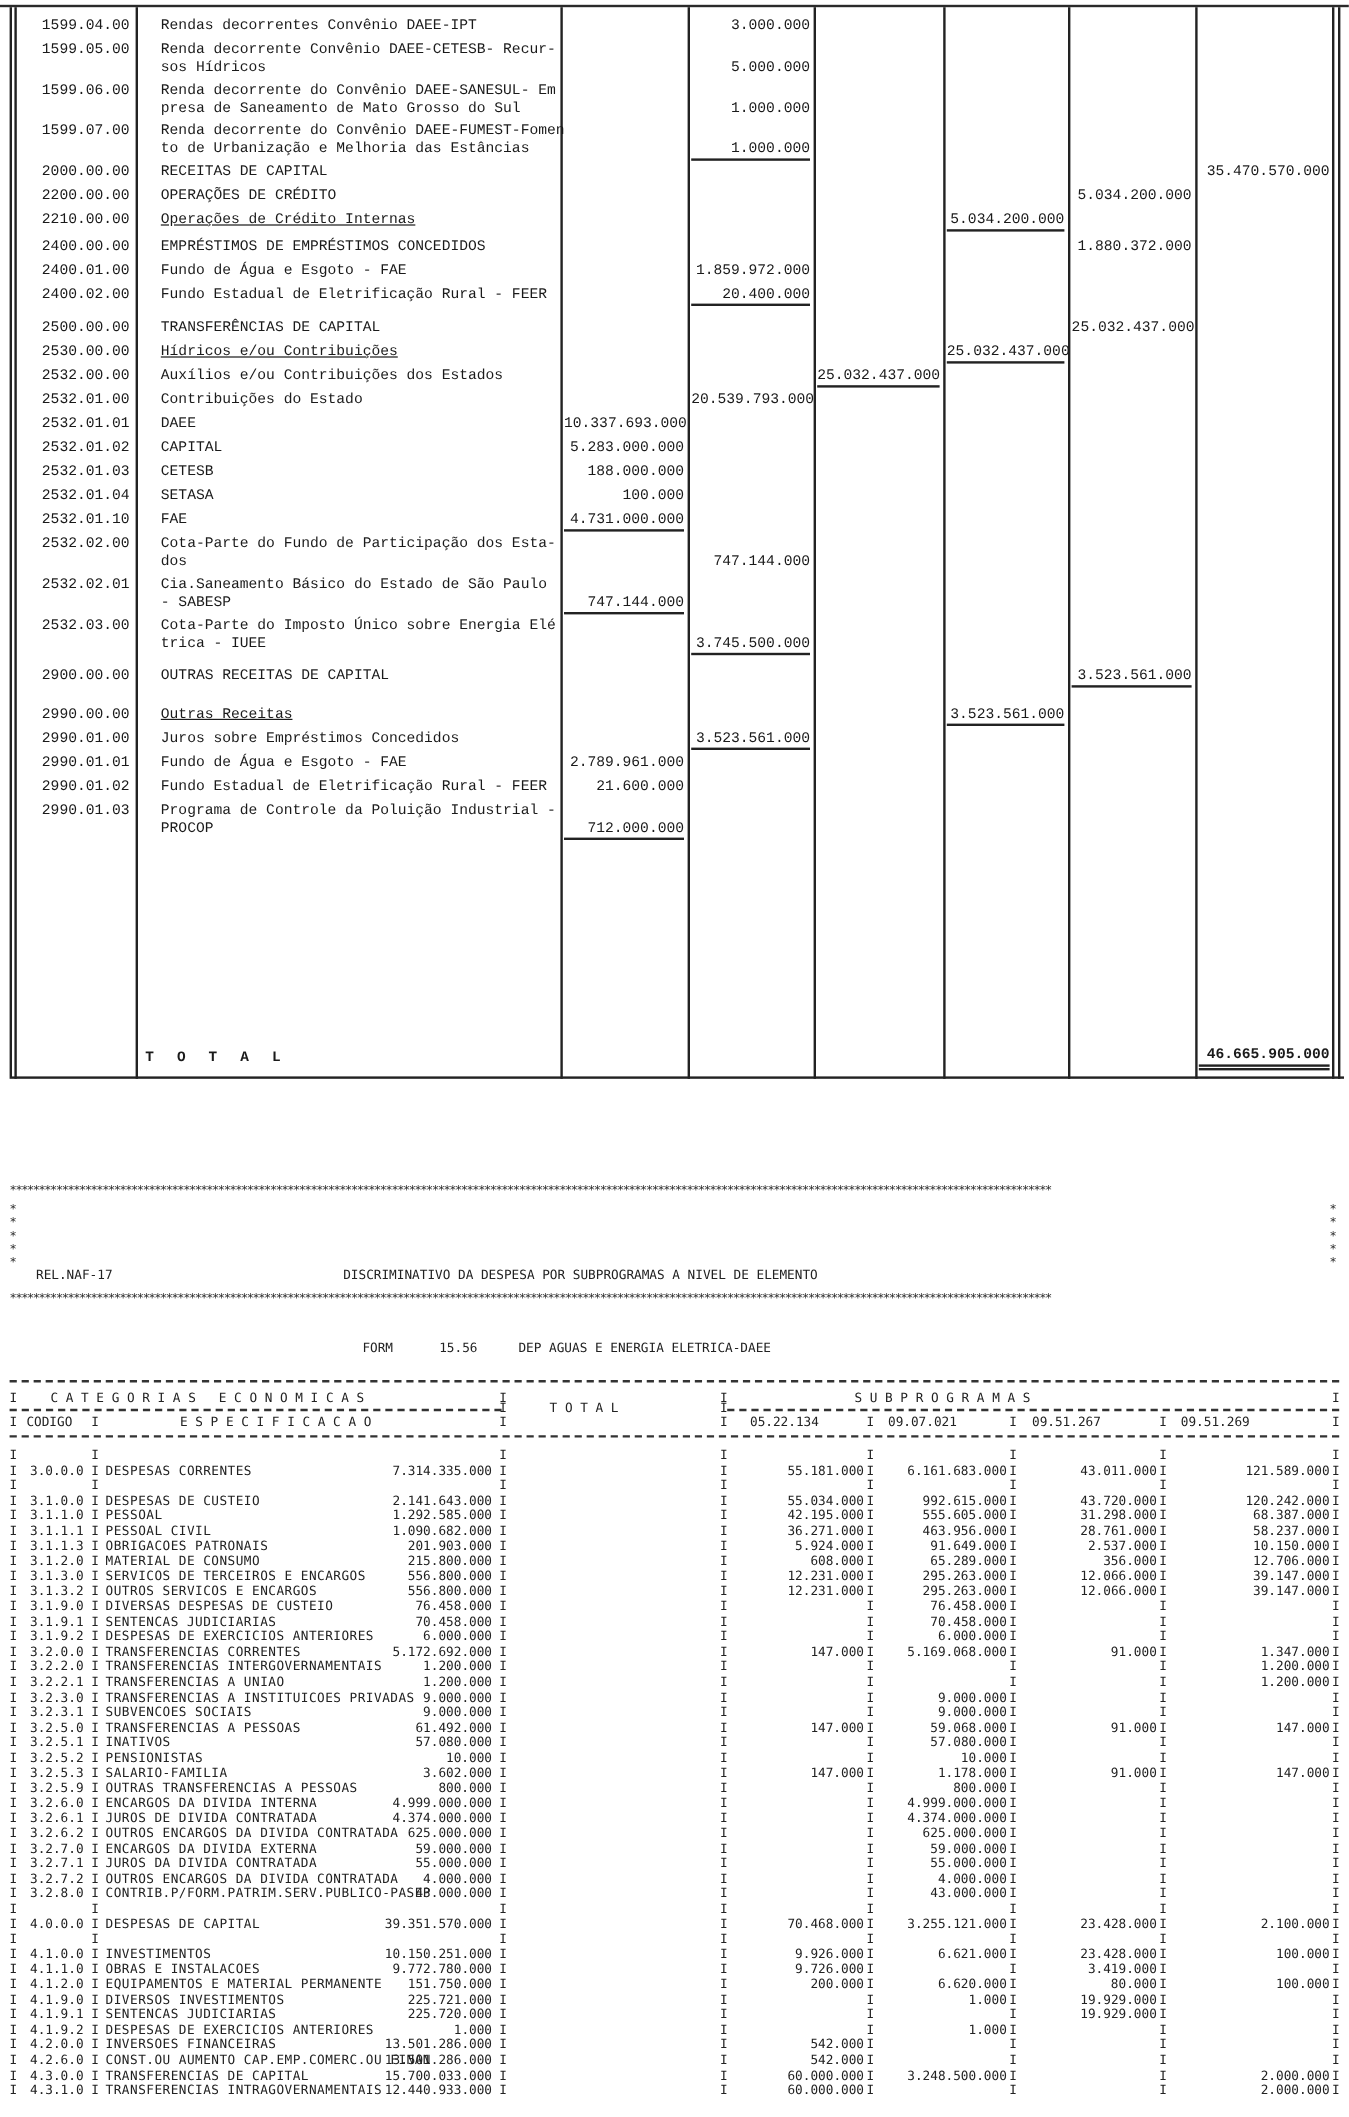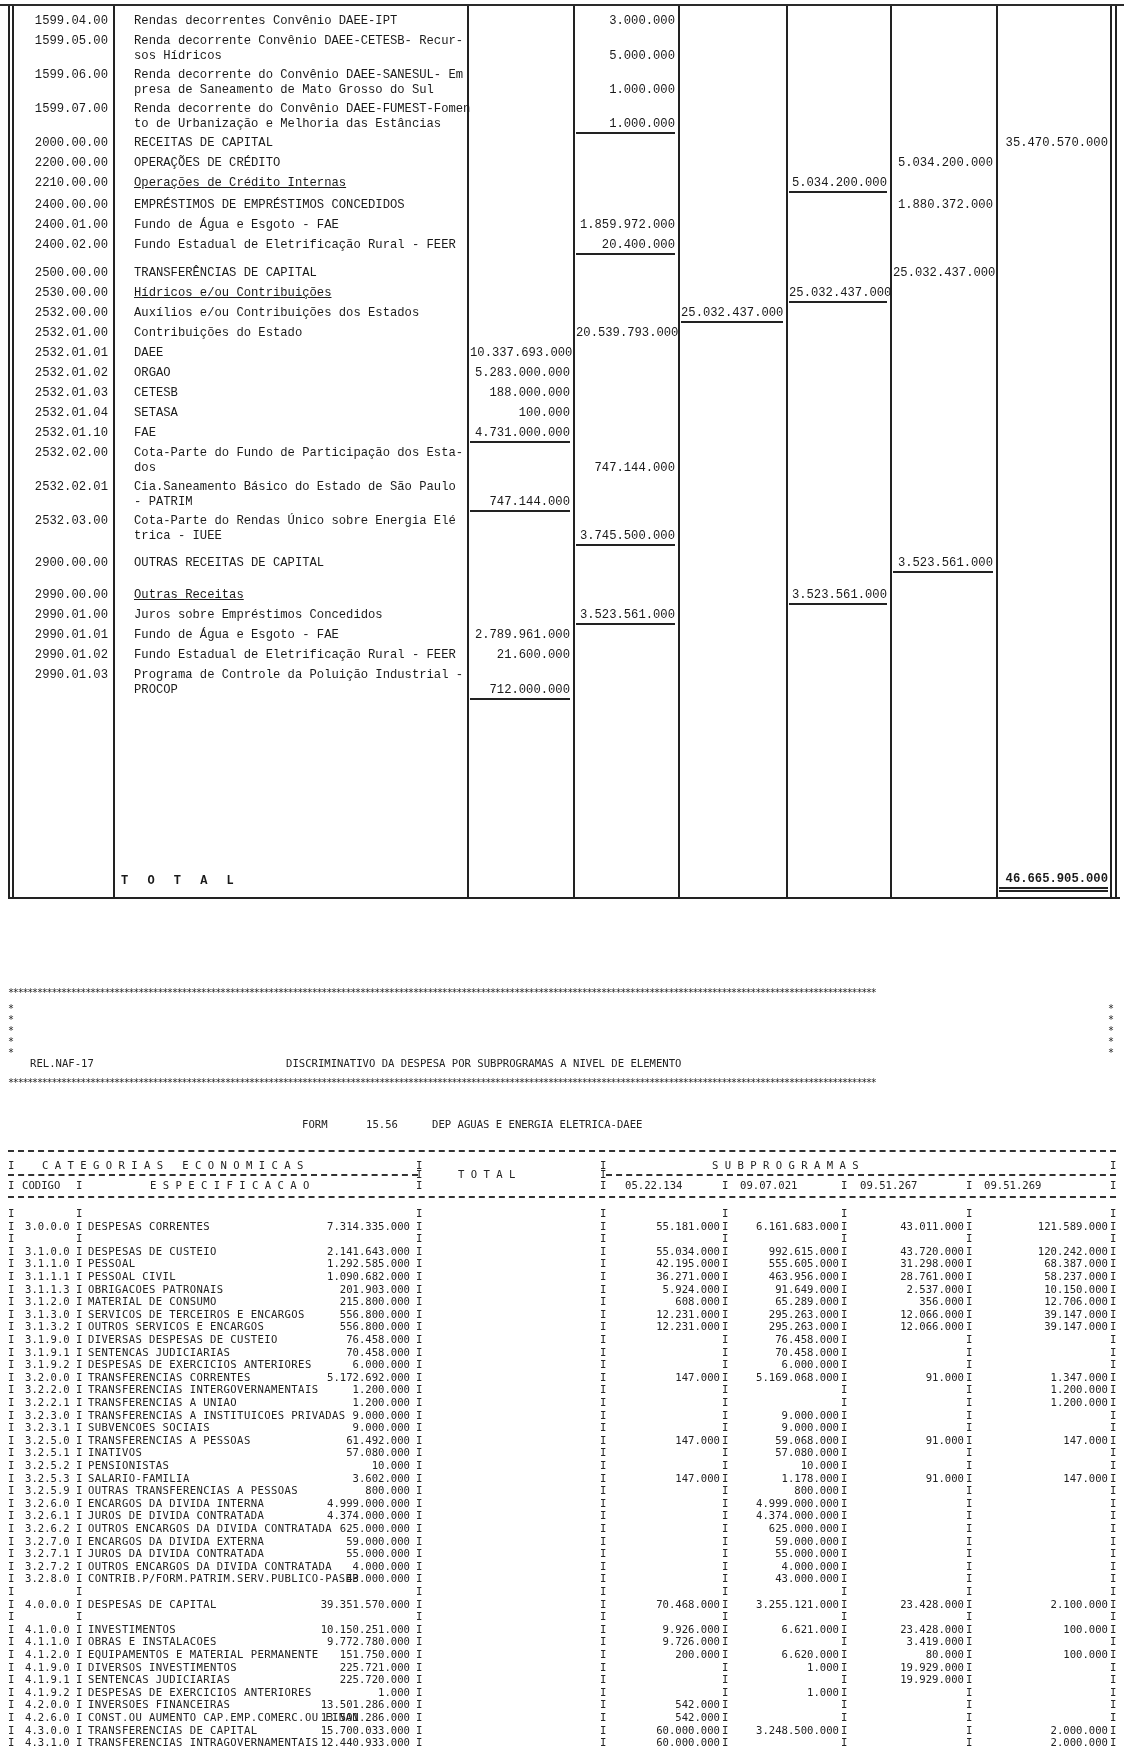--- a/index.html
+++ b/index.html
@@ -119,21 +119,21 @@
         <div class="ldesc"><span>Contribuições do  Estado</span></div>
         <div class="lval" style="left: 576px; width: 99px; top: 0px;">20.539.793.000</div>
       </div>
       <div class="lrow" style="top: 340px;">
         <div class="lcode">2532.01.01</div>
         <div class="ldesc"><span>DAEE</span></div>
         <div class="lval" style="left: 470px; width: 100px; top: 0px;">10.337.693.000</div>
       </div>
       <div class="lrow" style="top: 360px;">
         <div class="lcode">2532.01.02</div>
-        <div class="ldesc"><span>ORGAO</span></div>
+        <div class="ldesc"><span>CAPITAL</span></div>
         <div class="lval" style="left: 470px; width: 100px; top: 0px;">5.283.000.000</div>
       </div>
       <div class="lrow" style="top: 380px;">
         <div class="lcode">2532.01.03</div>
         <div class="ldesc"><span>CETESB</span></div>
         <div class="lval" style="left: 470px; width: 100px; top: 0px;">188.000.000</div>
       </div>
       <div class="lrow" style="top: 400px;">
         <div class="lcode">2532.01.04</div>
         <div class="ldesc"><span>SETASA</span></div>
@@ -144,26 +144,26 @@
         <div class="ldesc"><span>FAE</span></div>
         <div class="lval ul" style="left: 470px; width: 100px; top: 0px;">4.731.000.000</div>
       </div>
       <div class="lrow" style="top: 440px;">
         <div class="lcode">2532.02.00</div>
         <div class="ldesc"><span>Cota-Parte do Fundo de Participação dos Esta-</span><br><span>dos</span></div>
         <div class="lval" style="left: 576px; width: 99px; top: 15px;">747.144.000</div>
       </div>
       <div class="lrow" style="top: 474px;">
         <div class="lcode">2532.02.01</div>
-        <div class="ldesc"><span>Cia.Saneamento Básico do Estado de São  Paulo</span><br><span>- PATRIM</span></div>
+        <div class="ldesc"><span>Cia.Saneamento Básico do Estado de São  Paulo</span><br><span>- SABESP</span></div>
         <div class="lval ul" style="left: 470px; width: 100px; top: 15px;">747.144.000</div>
       </div>
       <div class="lrow" style="top: 508px;">
         <div class="lcode">2532.03.00</div>
-        <div class="ldesc"><span>Cota-Parte do Rendas Único sobre Energia Elé</span><br><span>trica - IUEE</span></div>
+        <div class="ldesc"><span>Cota-Parte do Imposto Único sobre Energia Elé</span><br><span>trica - IUEE</span></div>
         <div class="lval ul" style="left: 576px; width: 99px; top: 15px;">3.745.500.000</div>
       </div>
       <div class="lrow" style="top: 550px;">
         <div class="lcode">2900.00.00</div>
         <div class="ldesc"><span>OUTRAS RECEITAS DE CAPITAL</span></div>
         <div class="lval ul" style="left: 893px; width: 100px; top: 0px;">3.523.561.000</div>
       </div>
       <div class="lrow" style="top: 582px;">
         <div class="lcode">2990.00.00</div>
         <div class="ldesc u"><span>Outras Receitas</span></div>

